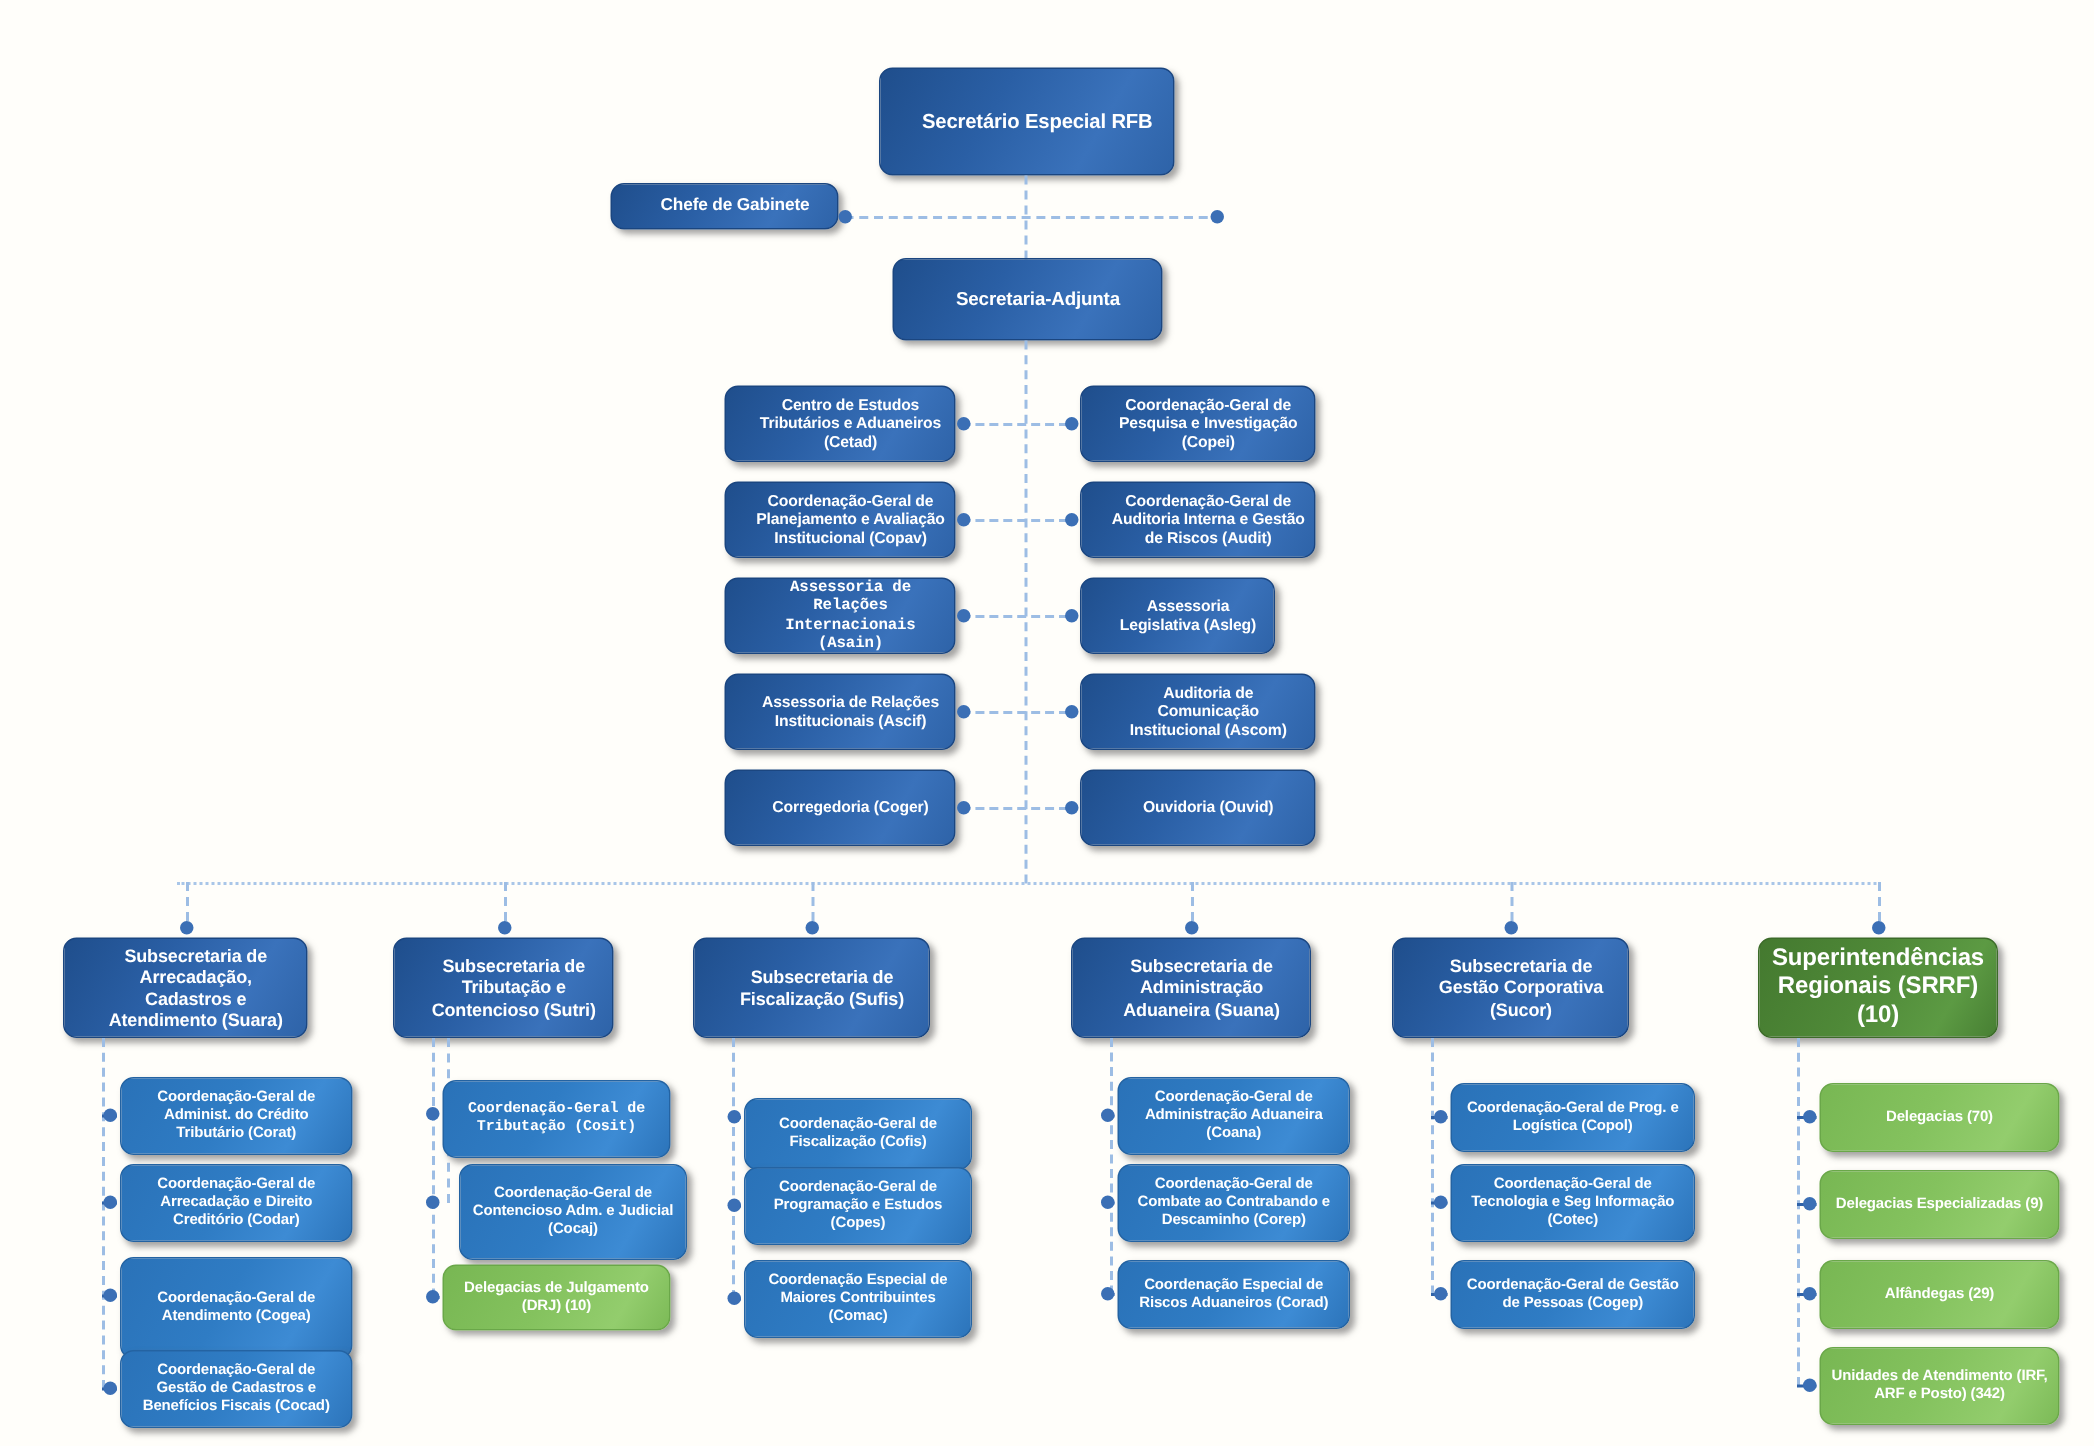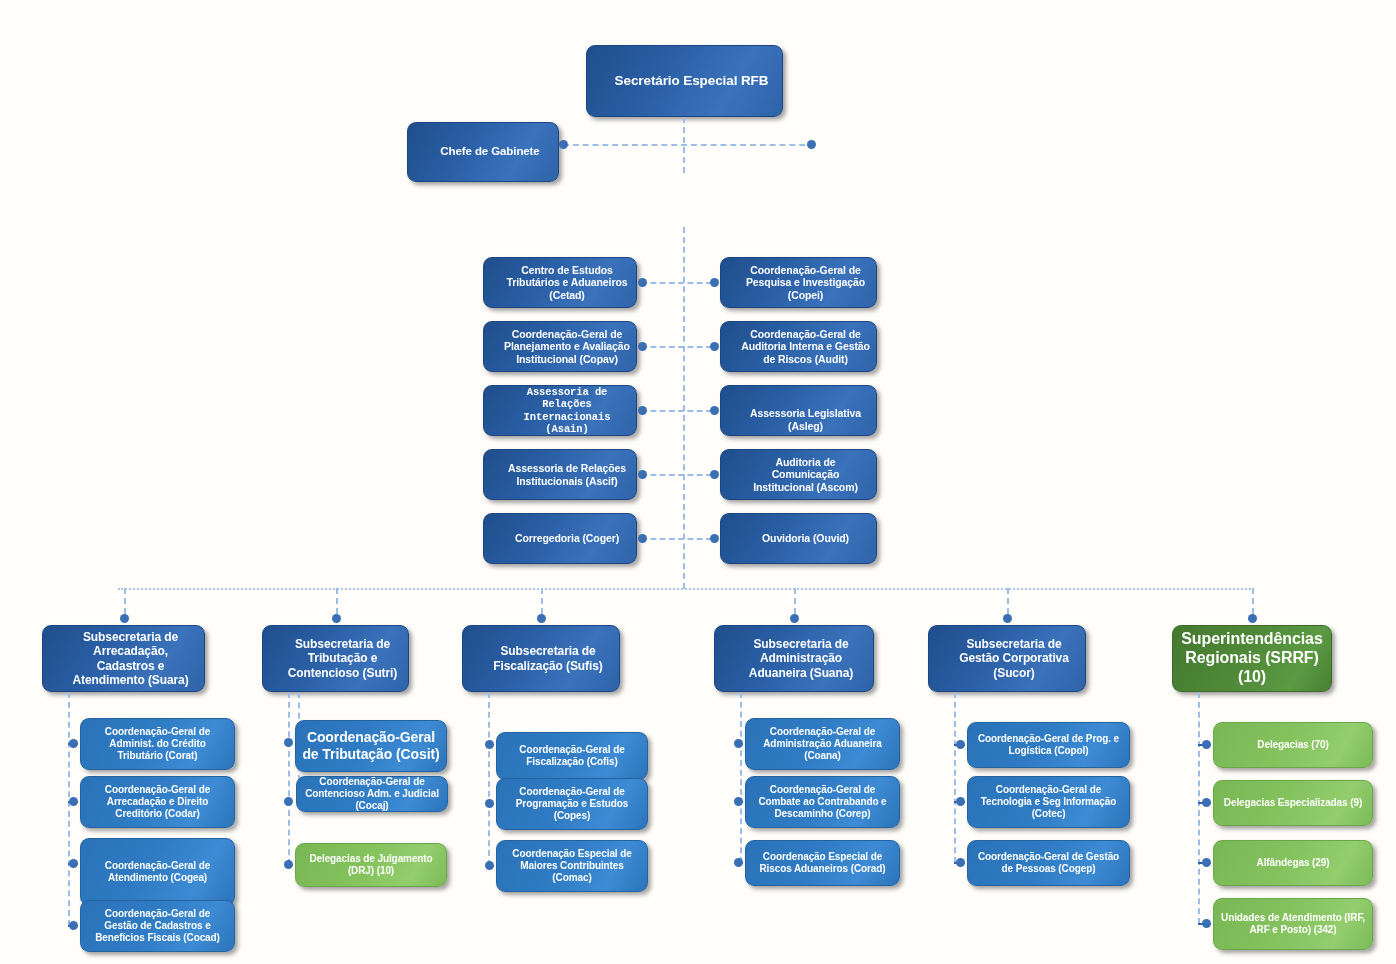--- a/index.html
+++ b/index.html
@@ -59,27 +59,30 @@
 <body>
 
 <div id="chart">
 
   <div class="box nv" style="left:586px;top:45px;width:197px;height:72px;font-size:13.5px;">
     <span>Secretário Especial RFB</span>
   </div>
 
   <div class="vdash" style="left:683px;top:117px;height:56px;"></div>
 
-  <div class="box nv" style="left:407px;top:122px;width:152px;height:60px;font-size:11.5px;">
+  <div class="box nv" style="left:407px;top:122px;width:152px;height:31px;font-size:11.5px;">
     <span>Chefe de Gabinete</span>
   </div>
   <div class="hdash" style="left:563px;top:144px;width:252px;"></div>
   <div class="dot" style="left:559px;top:140px;"></div>
   <div class="dot" style="left:807px;top:140px;"></div>
 
+  <div class="box nv" style="left:595px;top:172px;width:180px;height:55px;font-size:12.5px;">
+    <span>Secretaria-Adjunta</span>
+  </div>
 
   <div class="vdash" style="left:683px;top:227px;height:362px;"></div>
 
   <div id="staff-layer">
       <div class="box nv" style="left:483px;top:257px;width:154px;height:51px;font-size:10.5px;">
         <span>Centro de Estudos Tributários e Aduaneiros (Cetad)</span>
       </div>
       <div class="hdash" style="left:641px;top:281.5px;width:71px;"></div>
       <div class="dot" style="left:638px;top:277.5px;"></div>
       <div class="dot" style="left:710px;top:277.5px;"></div>
@@ -106,21 +109,21 @@
       </div>
       <div class="hdash" style="left:641px;top:537.5px;width:71px;"></div>
       <div class="dot" style="left:638px;top:533.5px;"></div>
       <div class="dot" style="left:710px;top:533.5px;"></div>
       <div class="box nv" style="left:720px;top:257px;width:157px;height:51px;font-size:10.5px;">
         <span>Coordenação-Geral de Pesquisa e Investigação (Copei)</span>
       </div>
       <div class="box nv" style="left:720px;top:321px;width:157px;height:51px;font-size:10.5px;">
         <span>Coordenação-Geral de Auditoria Interna e Gestão de Riscos (Audit)</span>
       </div>
-      <div class="box nv" style="left:720px;top:385px;width:157px;height:51px;font-size:10.5px;align-items:flex-end;">
+      <div class="box nv" style="left:720px;top:385px;width:130px;height:51px;font-size:10.5px;">
         <span>Assessoria Legislativa (Asleg)</span>
       </div>
       <div class="box nv" style="left:720px;top:449px;width:157px;height:51px;font-size:10.5px;">
         <span>Auditoria de Comunicação Institucional (Ascom)</span>
       </div>
       <div class="box nv" style="left:720px;top:513px;width:157px;height:51px;font-size:10.5px;">
         <span>Ouvidoria (Ouvid)</span>
       </div>
     </div>
 
@@ -155,26 +158,26 @@
       </div>
       <div class="vdash" style="left:335.5px;top:588px;height:26px;"></div>
       <div class="dot" style="left:331.5px;top:614px;"></div>
       <div class="box nv" style="left:262px;top:625px;width:147px;height:67px;font-size:12px;">
         <span>Subsecretaria de Tributação e Contencioso (Sutri)</span>
       </div>
       <div class="vdash" style="left:298px;top:692px;height:110px;"></div>
       <div class="vdash" style="left:288px;top:692px;height:173px;"></div>
       <div class="hsolid" style="left:298px;top:742px;width:-5px;"></div>
       <div class="dot" style="left:284px;top:738px;"></div>
-      <div class="box bl" style="left:295px;top:720px;width:152px;height:52px;font-size:14px;">
+      <div class="box bl" style="left:295px;top:720px;width:152px;height:52px;font-size:10px;font-family:Liberation Mono, monospace;">
         <span>Coordenação-Geral de Tributação (Cosit)</span>
       </div>
       <div class="hsolid" style="left:298px;top:801px;width:-5px;"></div>
       <div class="dot" style="left:284px;top:797px;"></div>
-      <div class="box bl" style="left:296px;top:776px;width:152px;height:36px;font-size:10px;">
+      <div class="box bl" style="left:306px;top:776px;width:152px;height:64px;font-size:10px;">
         <span>Coordenação-Geral de Contencioso Adm. e Judicial (Cocaj)</span>
       </div>
       <div class="hsolid" style="left:288px;top:864px;width:5px;"></div>
       <div class="dot" style="left:284px;top:860px;"></div>
       <div class="box glt" style="left:295px;top:843px;width:152px;height:44px;font-size:10px;">
         <span>Delegacias de Julgamento (DRJ) (10)</span>
       </div>
       <div class="vdash" style="left:541px;top:588px;height:26px;"></div>
       <div class="dot" style="left:537px;top:614px;"></div>
       <div class="box nv" style="left:462px;top:625px;width:158px;height:67px;font-size:12px;">

